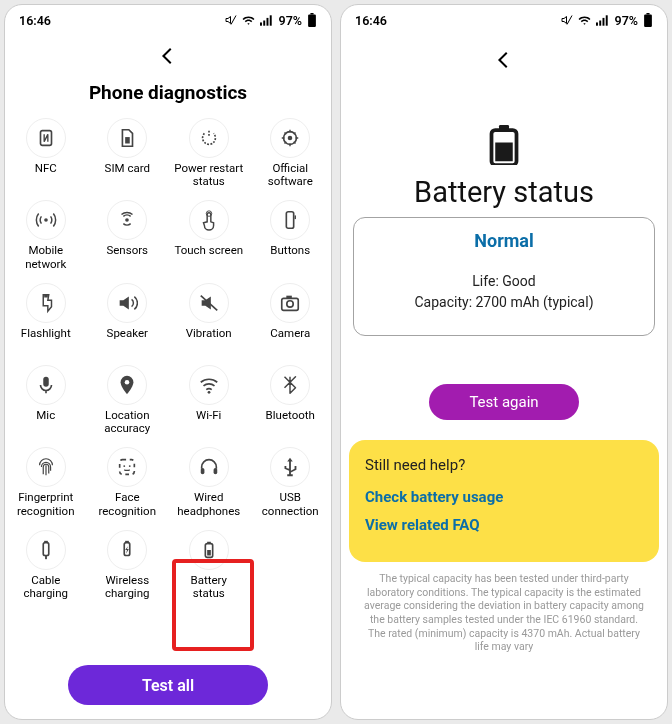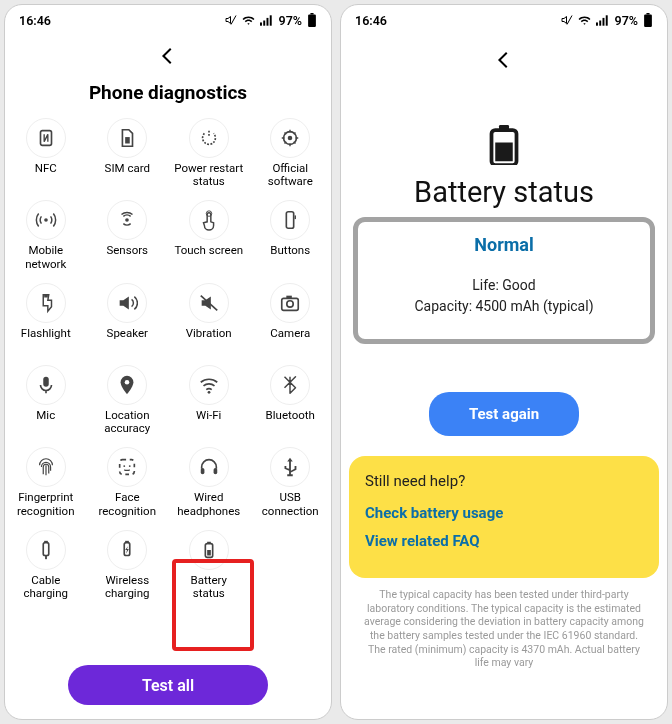--- a/index.html
+++ b/index.html
@@ -16,24 +16,24 @@
   .circ { width: 40px; height: 40px; border-radius: 50%; border: 1px solid #eee; display: flex; align-items: center; justify-content: center; margin-bottom: 4px; }
   .circ svg { display: block; }
   .lbl { font-size: 11.5px; line-height: 1.15; color: #000; text-align: center; min-height: 26px; }
   .hl1 { position: absolute; border: 4px solid #e62020; border-radius: 4px; width: 82px; height: 92px; left: 167px; top: 554px; pointer-events: none; }
   .testall { position: absolute; bottom: 14px; left: 50%; transform: translateX(-50%); width: 200px; height: 40px; background: #6d28d9; color: #fff; border-radius: 20px; display: flex; align-items: center; justify-content: center; font-size: 16px; font-weight: 600; cursor: pointer; }
 
   
   .s2 .header { padding: 14px 18px; }
   .s2 .big-icon { display: flex; justify-content: center; margin-top: 40px; }
   .s2 h1 { font-size: 29px; font-weight: 400; text-align: center; margin-top: 10px; color: #111; }
-  .hl2 { margin: 8px 12px 0; border: 5px solid #a3a3a3; border-radius: 12px; padding: 12px 8px 22px; text-align: center; }
+  .hl2 { margin: 8px 12px 0; border: 1px solid #a3a3a3; border-radius: 12px; padding: 12px 8px 22px; text-align: center; }
   .stat-main { font-size: 18px; font-weight: 700; color: #0b6ea8; margin-bottom: 20px; }
   .stat-sub { font-size: 14px; color: #222; line-height: 1.5; }
-  .testagain { margin: 48px auto 0; width: 150px; height: 44px; background: #3b82f6; color: #fff; border-radius: 20px; display: flex; align-items: center; justify-content: center; font-size: 15px; font-weight: 700; cursor: pointer; }
+  .testagain { margin: 48px auto 0; width: 150px; height: 36px; background: #a21caf; color: #fff; border-radius: 20px; display: flex; align-items: center; justify-content: center; font-size: 15px; font-weight: 400; cursor: pointer; }
   .help { background: #fde047; margin: 20px 8px 0; border-radius: 16px; padding: 16px 16px 18px; }
   .help-title { font-size: 15px; color: #222; margin-bottom: 14px; }
   .help-link { display: block; font-size: 15px; font-weight: 700; color: #0b6ea8; margin: 10px 0; cursor: pointer; }
   .fineprint { font-size: 10.5px; color: #9a9a9a; text-align: center; line-height: 1.3; padding: 10px 20px 0; }
 </style>
 </head>
 <body>
 
 <div class="phone">
   <div class="status">
@@ -320,21 +320,21 @@
         <rect x="8" y="0" width="8" height="4" rx="1"></rect>
         <rect x="2" y="4" width="20" height="28" rx="3" fill="none" stroke="#1a1a1a" stroke-width="3"></rect>
         <rect x="5" y="14" width="14" height="15"></rect>
       </svg>
   </div>
   <h1>Battery status</h1>
 
   <div class="hl2">
     <div class="stat-main">Normal</div>
     <div class="stat-sub">Life: Good</div>
-    <div class="stat-sub">Capacity: 4500 mAh (typical)</div>
+    <div class="stat-sub">Capacity: 2700 mAh (typical)</div>
   </div>
 
   <div class="testagain">Test again</div>
 
   <div class="help">
     <div class="help-title">Still need help?</div>
     <span class="help-link">Check battery usage</span>
     <span class="help-link">View related FAQ</span>
   </div>
 

